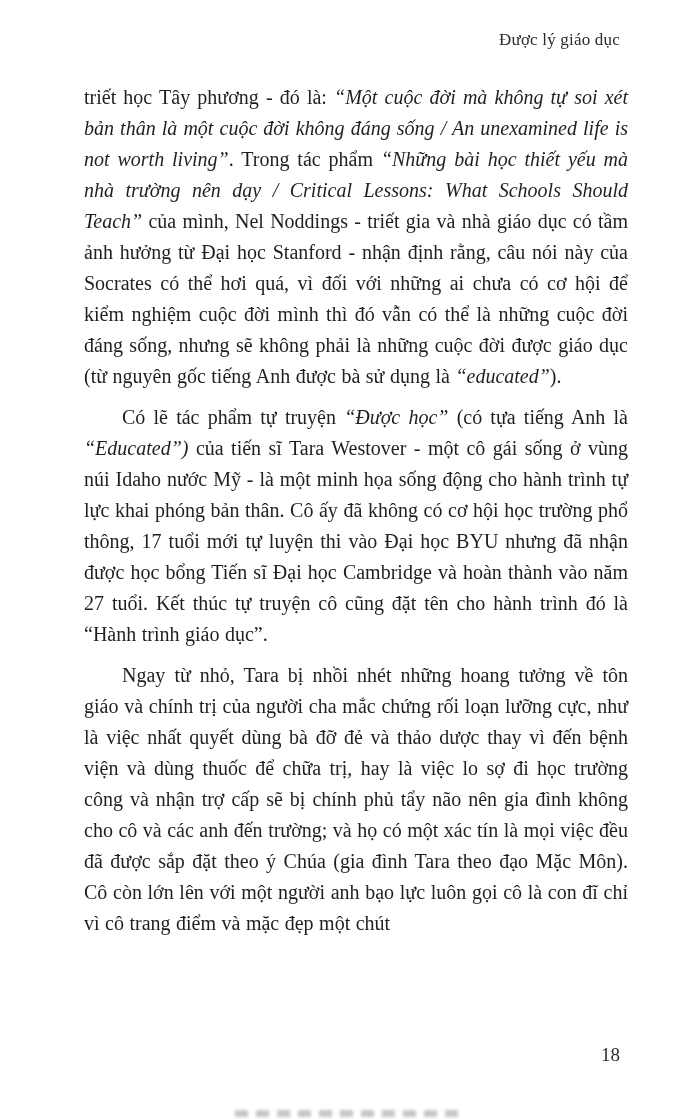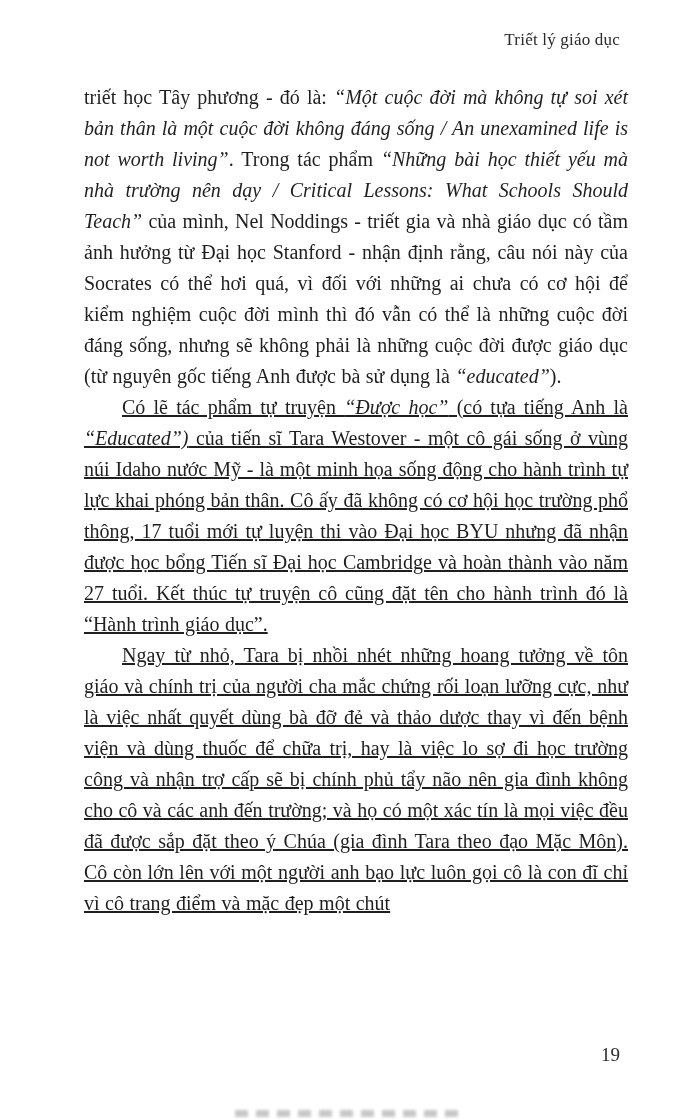--- a/index.html
+++ b/index.html
@@ -32,21 +32,21 @@
     right: 72px;
     text-align: justify;
     font-size: 20px;
     line-height: 31px;
     word-spacing: 0.5px;
   }
   .para {
     margin: 0;
   }
   .para + .para {
-    text-decoration: underline;
+    margin-top: 10px;
   }
   .para.indent {
     text-indent: 38px;
   }
   .para em {
     font-style: italic;
   }
   .page-number {
     position: absolute;
     top: 1044px;
@@ -65,24 +65,24 @@
       rgba(70, 70, 70, 0.55) 0 13px,
       transparent 13px 21px);
     filter: blur(1.6px);
     opacity: 0.55;
   }
 </style>
 </head>
 <body>
 
 <div class="page">
-  <div class="running-head">Triết lý giáo dục</div>
+  <div class="running-head">Được lý giáo dục</div>
 
   <div class="page-body">
       <p class="para"><span>triết học Tây phương - đó là: </span><em>“Một cuộc đời mà không tự soi xét bản thân là một cuộc đời không đáng sống / An unexamined life is not worth living”</em><span>. Trong tác phẩm </span><em>“Những bài học thiết yếu mà nhà trường nên dạy / Critical Lessons: What Schools Should Teach”</em><span> của mình, Nel Noddings - triết gia và nhà giáo dục có tầm ảnh hưởng từ Đại học Stanford - nhận định rằng, câu nói này của Socrates có thể hơi quá, vì đối với những ai chưa có cơ hội để kiểm nghiệm cuộc đời mình thì đó vẫn có thể là những cuộc đời đáng sống, nhưng sẽ không phải là những cuộc đời được giáo dục (từ nguyên gốc tiếng Anh được bà sử dụng là </span><em>“educated”</em><span>).</span></p>
       <p class="para indent"><span>Có lẽ tác phẩm tự truyện </span><em>“Được học”</em><span> (có tựa tiếng Anh là </span><em>“Educated”)</em><span> của tiến sĩ Tara Westover - một cô gái sống ở vùng núi Idaho nước Mỹ - là một minh họa sống động cho hành trình tự lực khai phóng bản thân. Cô ấy đã không có cơ hội học trường phổ thông, 17 tuổi mới tự luyện thi vào Đại học BYU nhưng đã nhận được học bổng Tiến sĩ Đại học Cambridge và hoàn thành vào năm 27 tuổi. Kết thúc tự truyện cô cũng đặt tên cho hành trình đó là “Hành trình giáo dục”.</span></p>
       <p class="para indent"><span>Ngay từ nhỏ, Tara bị nhồi nhét những hoang tưởng về tôn giáo và chính trị của người cha mắc chứng rối loạn lưỡng cực, như là việc nhất quyết dùng bà đỡ đẻ và thảo dược thay vì đến bệnh viện và dùng thuốc để chữa trị, hay là việc lo sợ đi học trường công và nhận trợ cấp sẽ bị chính phủ tẩy não nên gia đình không cho cô và các anh đến trường; và họ có một xác tín là mọi việc đều đã được sắp đặt theo ý Chúa (gia đình Tara theo đạo Mặc Môn). Cô còn lớn lên với một người anh bạo lực luôn gọi cô là con đĩ chỉ vì cô trang điểm và mặc đẹp một chút</span></p>
     </div>
 
-  <div class="page-number">19</div>
+  <div class="page-number">18</div>
 
   <div class="scan-artifact"></div>
 </div>
 
 </body></html>

